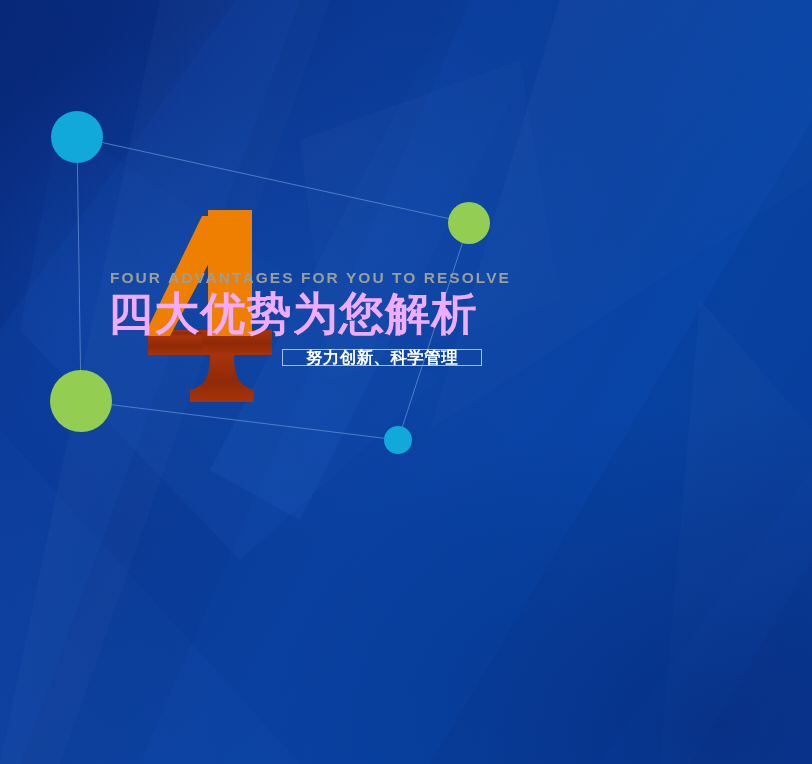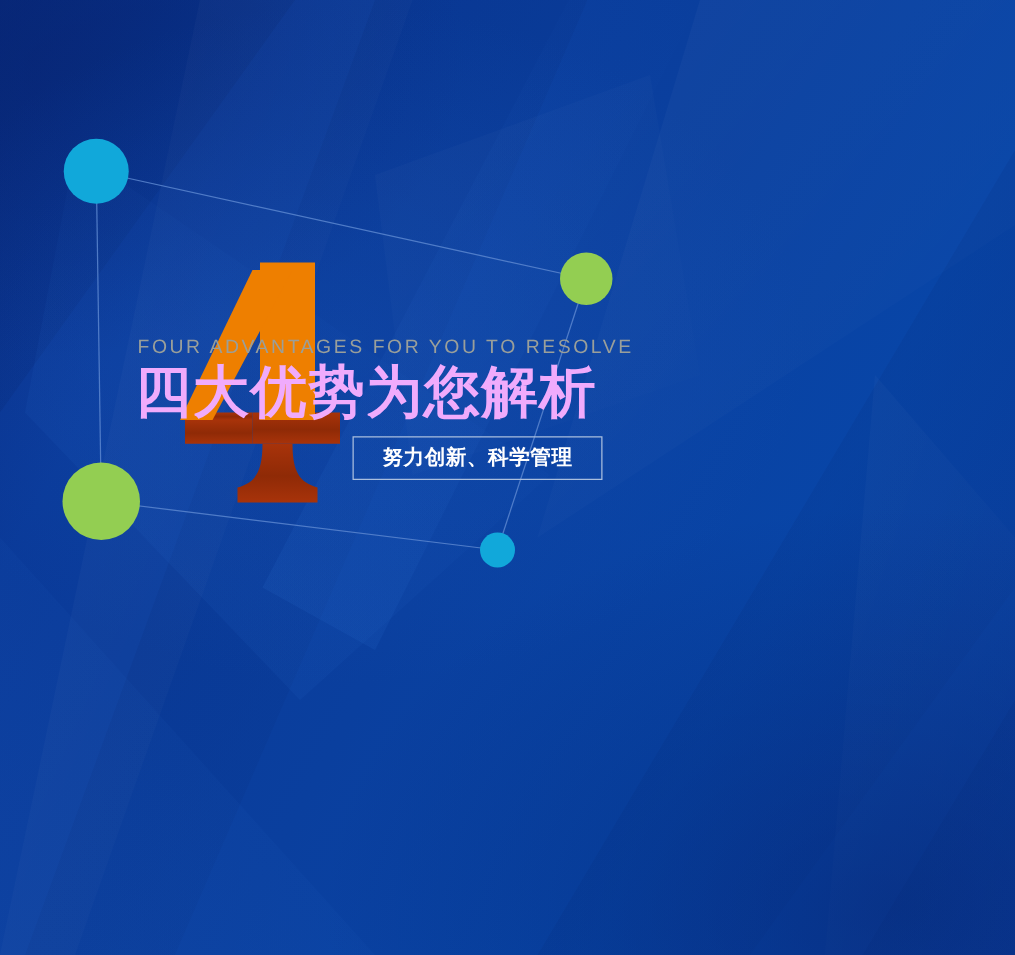--- a/index.html
+++ b/index.html
@@ -63,21 +63,21 @@
     height: 208px;
     pointer-events: none;
   }
 
   #eyebrow {
     position: absolute;
     left: 0px;
     top: 74px;
     margin: 0;
     font-size: 15.5px;
-    font-weight: normal;
+    font-weight: bold;
     letter-spacing: 2.05px;
     color: #9a9f9a;
     white-space: nowrap;
     line-height: 1;
   }
 
   #headline {
     position: absolute;
     left: -2px;
     top: 93px;
@@ -89,21 +89,21 @@
     line-height: 1.12;
     white-space: nowrap;
   }
 
   #tagline-box {
     position: absolute;
     left: 172px;
     top: 153px;
     box-sizing: border-box;
     width: 200px;
-    height: 35px;
+    height: 17px;
     border: 1px solid #a9bede;
     display: flex;
     align-items: center;
     justify-content: center;
   }
   #tagline-text {
     font-size: 16.5px;
     font-weight: bold;
     color: #ffffff;
     letter-spacing: 0.4px;

